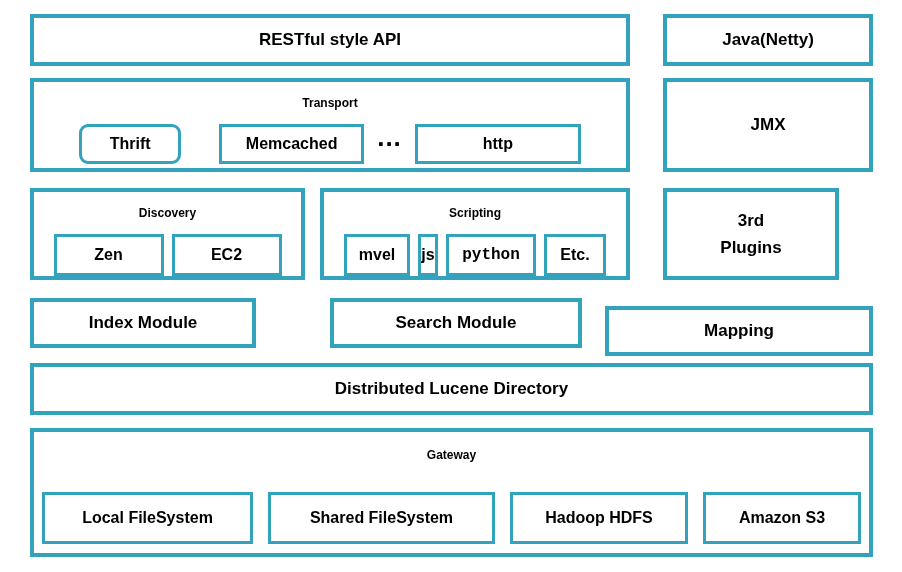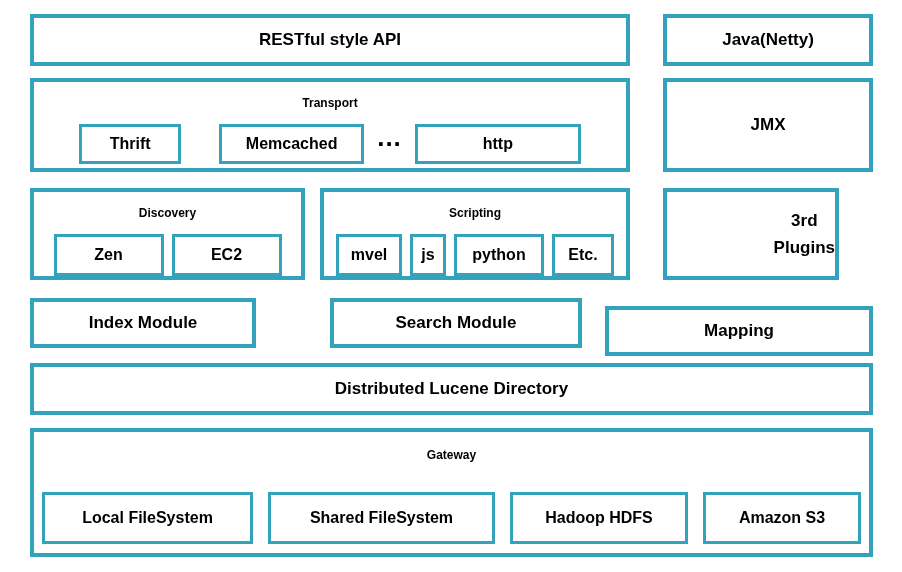--- a/index.html
+++ b/index.html
@@ -53,21 +53,21 @@
     background: var(--bg-c);
     display: flex;
     align-items: center;
     justify-content: center;
     font-weight: bold;
     font-size: 16px;
     color: var(--text-c);
     flex: 0 0 auto;
   }
   .t-row { gap: 13px; }
-  .t-row .gap-after { margin-right: 25px; }
+  .t-row .gap-after { margin-right: 25px; border-radius: 9px; }
   .d-row { gap: 8px; }
   .s-row { gap: 8px; }
   .g-row { gap: 15px; margin-top: 24px; border-radius: 13px; }
   .gateway-title { margin-top: 10px; }
   .dots {
     font-size: 26px;
     font-weight: bold;
     letter-spacing: 1px;
     line-height: 1;
     transform: translateY(-7px);
@@ -119,32 +119,32 @@
         <span>EC2</span>
       </div>
     </div>
   </div>
   <div class="box group" style="left:320px; top:188px; width:310px; height:92px;">
     <div class="group-title">Scripting</div>
     <div class="inner-row s-row">
       <div class="inner" style="width:66px; height:42px;">
         <span>mvel</span>
       </div>
-      <div class="inner" style="width:36px; height:42px;">
+      <div class="inner" style="width:20px; height:42px;">
         <span>js</span>
       </div>
-      <div class="inner" style="width:90px; height:42px;">
+      <div class="inner" style="width:90px; height:42px;font-family:Liberation Mono, monospace;">
         <span>python</span>
       </div>
       <div class="inner" style="width:62px; height:42px;">
         <span>Etc.</span>
       </div>
     </div>
   </div>
-  <div class="box" style="left:663px; top:188px; width:176px; height:92px;justify-content:flex-end;">
+  <div class="box" style="left:663px; top:188px; width:176px; height:92px;">
     <span class="two-line">3rd
 Plugins</span>
   </div>
 
   <div class="box" style="left:30px; top:298px; width:226px; height:50px;">
     <span>Index Module</span>
   </div>
   <div class="box" style="left:330px; top:298px; width:252px; height:50px;">
     <span>Search Module</span>
   </div>

